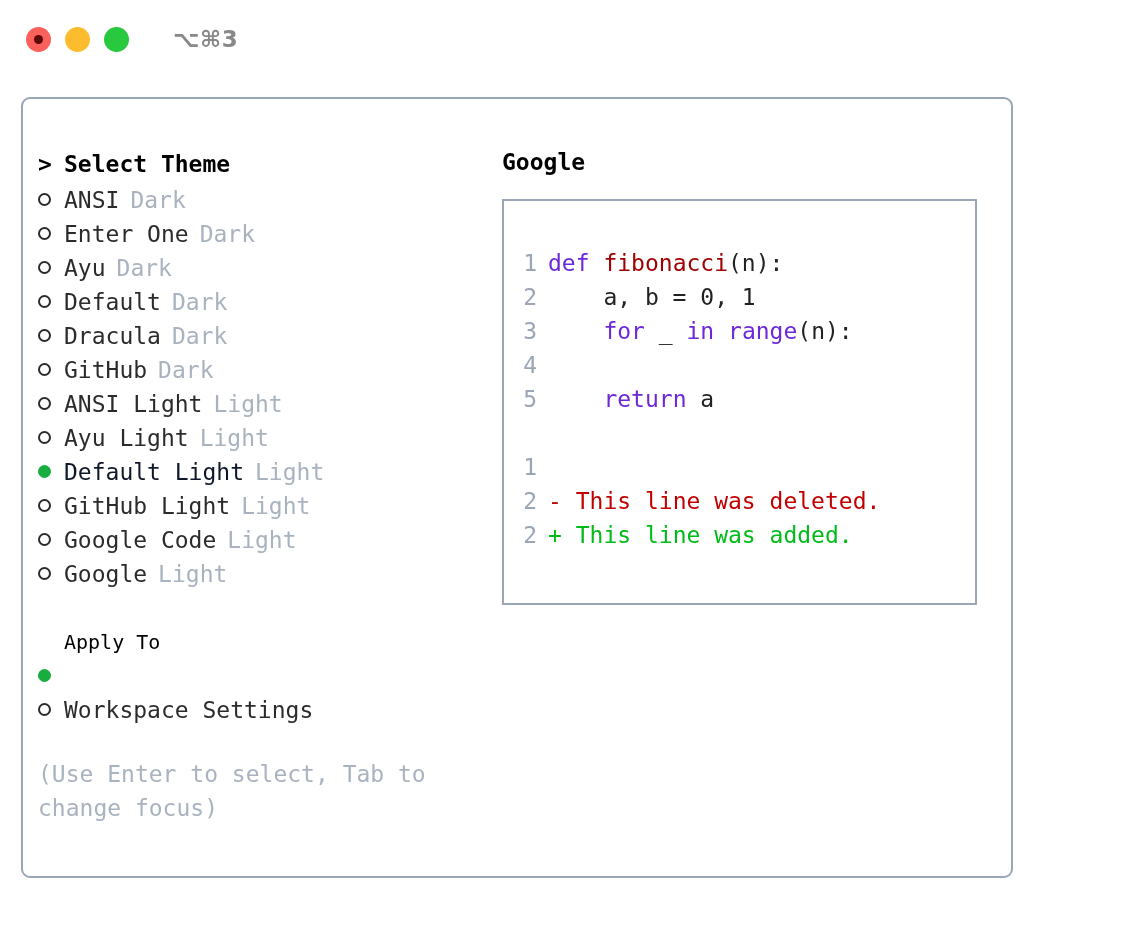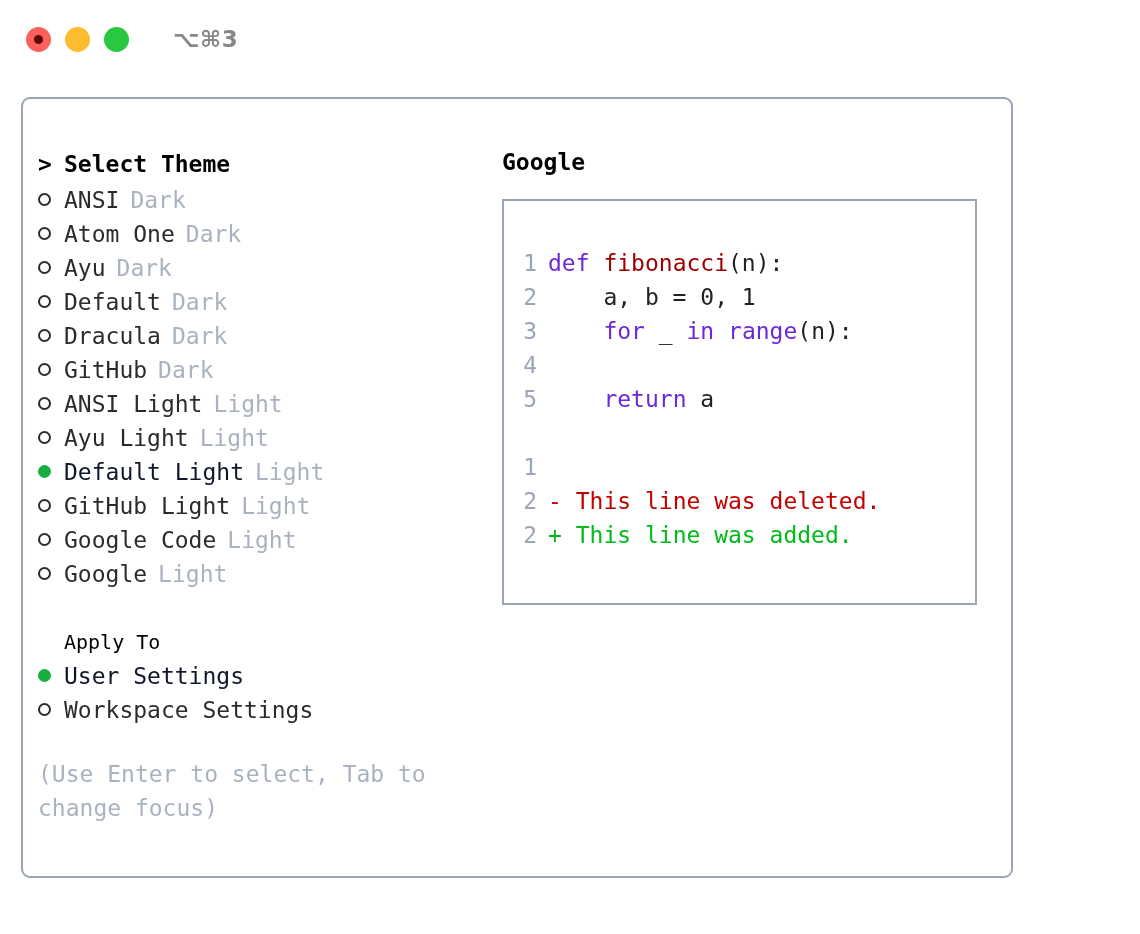--- a/index.html
+++ b/index.html
@@ -259,21 +259,21 @@
               <span class="dot-hollow"></span>
             </span>
           <span class="item-label">ANSI</span>
           <span class="item-suffix">Dark</span>
         </div>
 
         <div class="row">
           <span class="marker">
               <span class="dot-hollow"></span>
             </span>
-          <span class="item-label">Atom One</span>
+          <span class="item-label">Enter One</span>
           <span class="item-suffix">Dark</span>
         </div>
 
         <div class="row">
           <span class="marker">
               <span class="dot-hollow"></span>
             </span>
           <span class="item-label">Ayu</span>
           <span class="item-suffix">Dark</span>
         </div>
@@ -351,21 +351,20 @@
         </div>
 
         <div class="spacer-sm"></div>
 
         <div class="applyto-heading">Apply To</div>
 
         <div class="row selected">
           <span class="marker">
               <span class="dot-filled"></span>
             </span>
-          <span class="item-label">User Settings</span>
         </div>
 
         <div class="row">
           <span class="marker">
               <span class="dot-hollow"></span>
             </span>
           <span class="item-label">Workspace Settings</span>
         </div>
 
         <div class="spacer-xs"></div>

